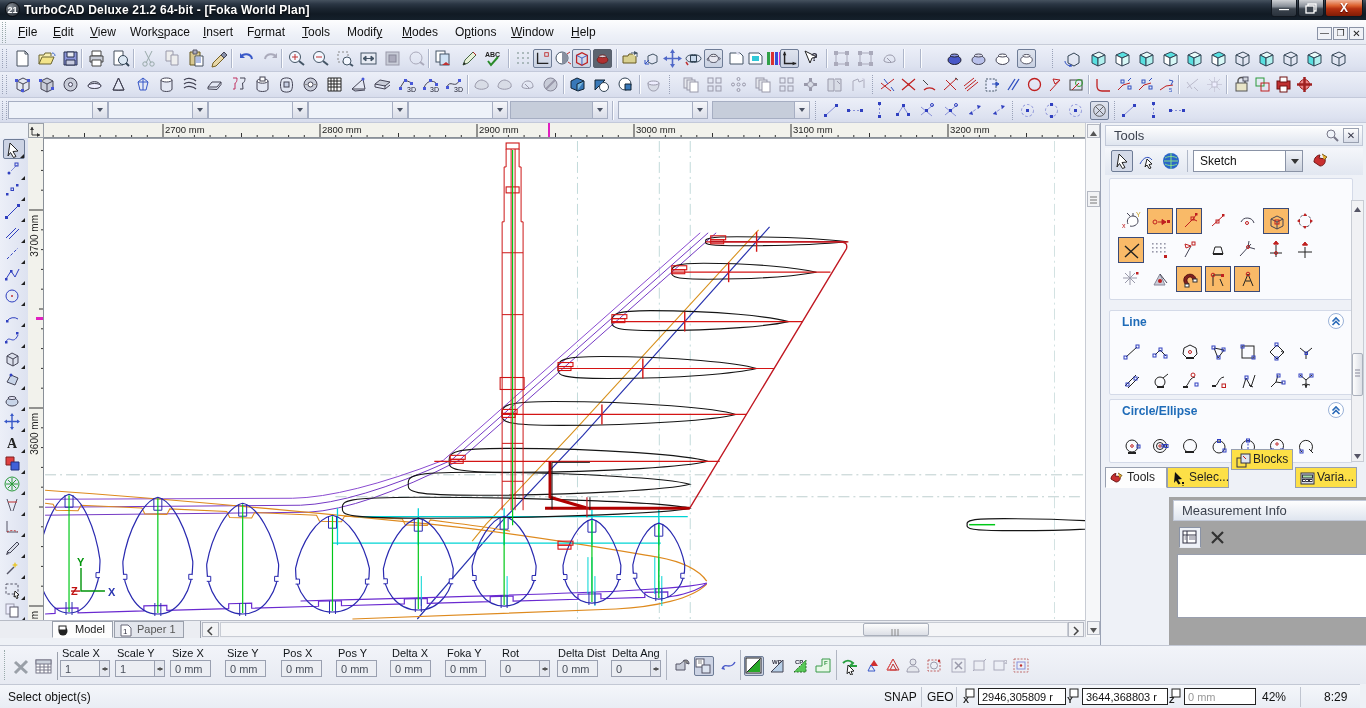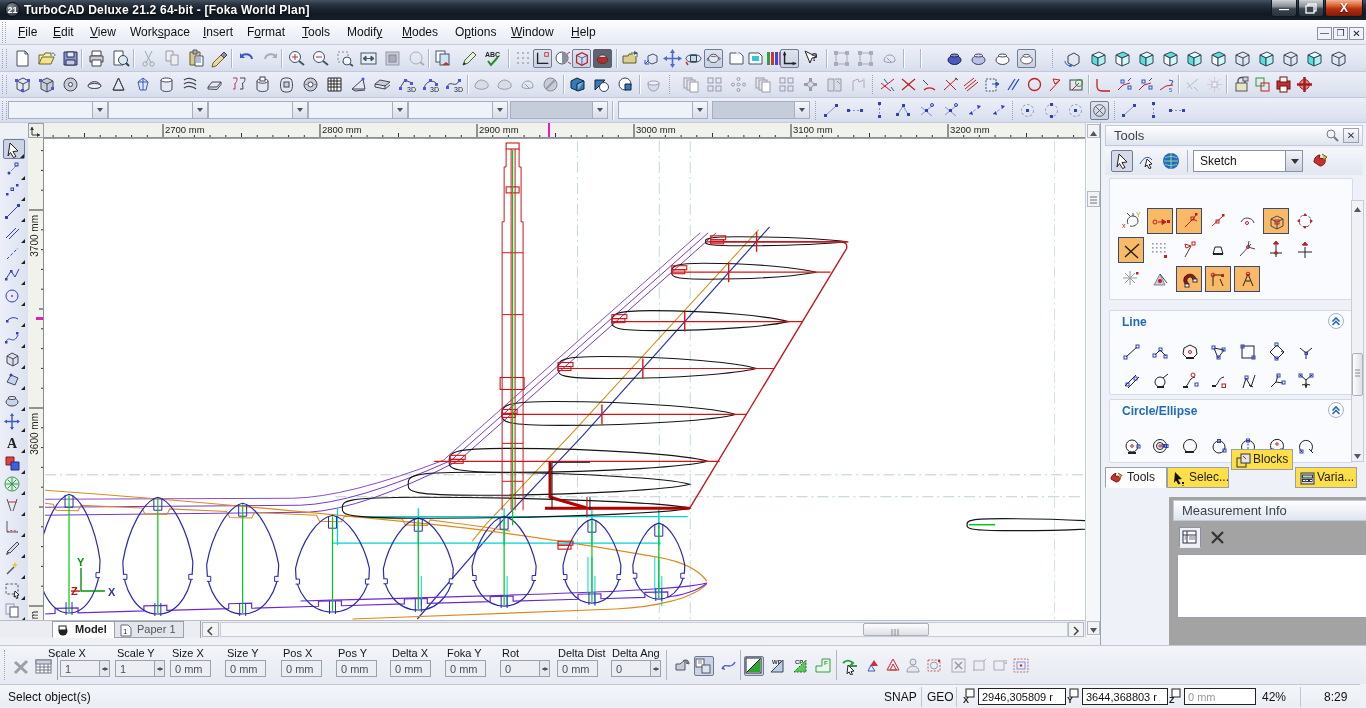--- a/index.html
+++ b/index.html
@@ -41,21 +41,21 @@
 .lic{position:absolute;left:3px;width:22px;height:20px}
 .lic.press{border:1px solid #6e7c96;background:#ccd3e4;border-radius:2px}
 .corner-tri{position:absolute;right:0px;bottom:0px;width:0;height:0;border-left:4px solid transparent;border-bottom:4px solid #202020}
 
 #canvas{left:44px;top:138px;width:1041px;height:482px;background:#fff;border-top:1px solid #9aa0a8}
 
 #vscroll{left:1085px;top:123px;width:15px;height:514px;background:#f6f7f9;border-left:1px solid #c8ccd4}
 #tabbar{left:44px;top:620px;width:1041px;height:18px;background:#ebedf2;border-top:1px solid #b8bcc6}
 .sbtn{position:absolute;background:#f2f3f5;border:1px solid #b4b8c2;color:#404656;text-align:center}
 .tab{position:absolute;top:0px;height:17px;font-size:11px;color:#222;border:1px solid #9aa0ac;background:#e2e5ec;padding:1px 7px 0 22px}
-.tab.act{background:#fdfdfd;font-weight:bold;border-bottom:1px solid #fdfdfd}
+.tab.act{background:#fdfdfd;font-weight:normal;border-bottom:1px solid #fdfdfd}
 
 #rpanel{left:1100px;top:123px;width:266px;height:522px;background:#eef1f7;border-left:1px solid #9aa2b4}
 .ptitle{position:absolute;left:4px;width:258px;height:21px;background:linear-gradient(180deg,#fefefe,#dfe5ef);border:1px solid #c2c9d8;font-size:13px;color:#3c424e;padding:2px 0 0 8px}
 .grp{position:absolute;left:8px;width:244px;background:#fafbfe;border:1px solid #d4dae8;border-radius:2px}
 .ghdr{font-size:12px;font-weight:bold;color:#1e6bb8;padding:4px 0 0 12px}
 .chev{position:absolute;right:8px;top:2px;width:16px;height:16px;border-radius:8px;border:1px solid #9ab2d8;background:#fff}
 .snaptile{position:absolute;width:26px;height:26px}
 .snaptile.on{background:#f9ba68;border:1px solid #3a4a78}
 .rtab{position:absolute;top:0;height:21px;border:1px solid #98a0b0;background:#fde047;font-size:12px;color:#222;padding:2px 4px 0 21px}
 .rtab.act{background:#fdfdfd;border-bottom:1px solid #fdfdfd}
@@ -1731,21 +1731,21 @@
       <div style="position:absolute;left:4px;top:4px;width:3px;height:30px;border-left:1px dotted #9aa"></div>
       <svg width="17" height="17" style="position:absolute;left:13px;top:13px">
         <path d="M2 3l12 11M2 14L14 2" stroke="#9aa0a8" stroke-width="3"></path>
       </svg>
       <div style="position:absolute;left:34px;top:12px;width:20px;height:18px"><svg width="20" height="18">
           <rect x="2" y="2" width="15" height="13" fill="#fff" stroke="#778"></rect>
           <rect x="2" y="2" width="15" height="4" fill="#ccd2dc" stroke="#778"></rect>
           <path d="M6 6v9M10 6v9M14 6v9M2 9h15M2 12h15" stroke="#778"></path>
         </svg></div>
       <div style="position:absolute;left:57px;top:6px;width:1px;height:28px;background:#9aa0ac"></div>
-      <div class="flabel" style="left:48px">Scale X</div>
+      <div class="flabel" style="left:62px">Scale X</div>
       <div class="ffield" style="left:60px;width:40px">1</div>
       <div class="spin" style="left:99px"></div>
       <div class="flabel" style="left:117px">Scale Y</div>
       <div class="ffield" style="left:115px;width:40px">1</div>
       <div class="spin" style="left:154px"></div>
       <div class="flabel" style="left:172px">Size X</div>
       <div class="ffield" style="left:170px;width:41px">0 mm</div>
       <div class="flabel" style="left:227px">Size Y</div>
       <div class="ffield" style="left:225px;width:41px">0 mm</div>
       <div class="flabel" style="left:283px">Pos X</div>

